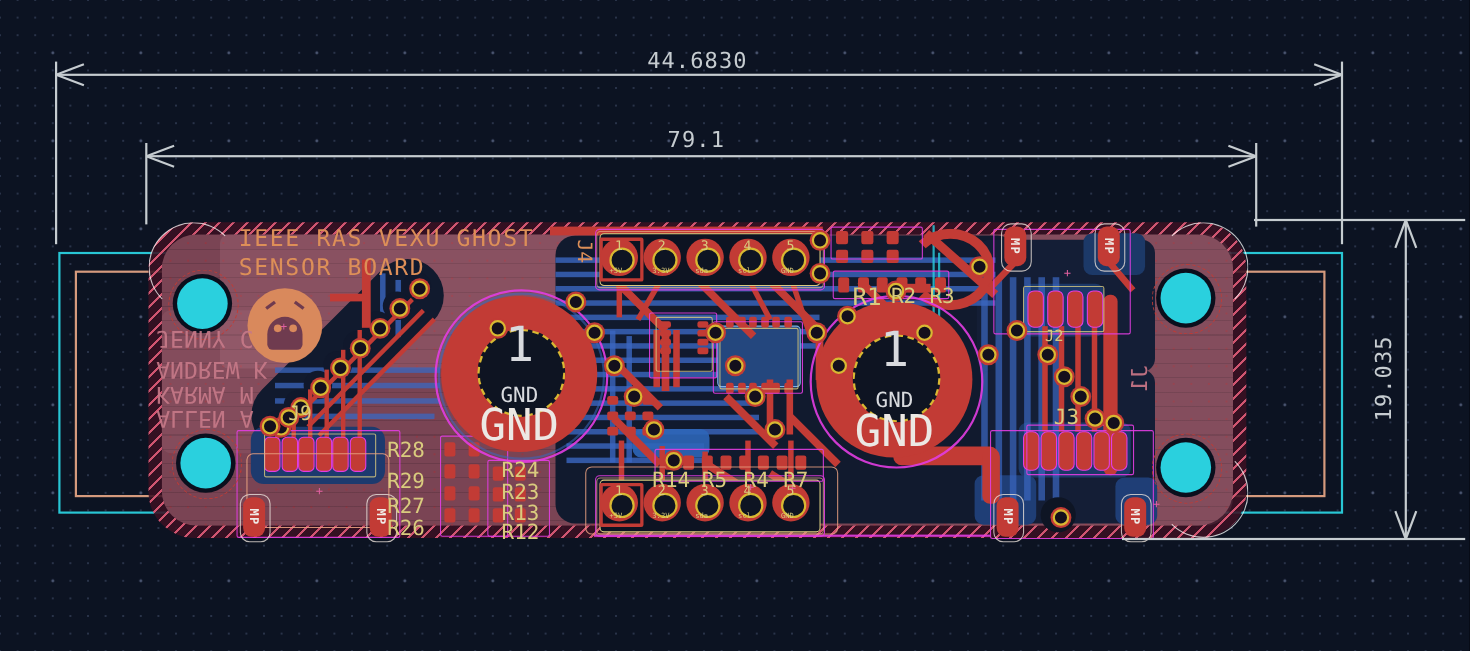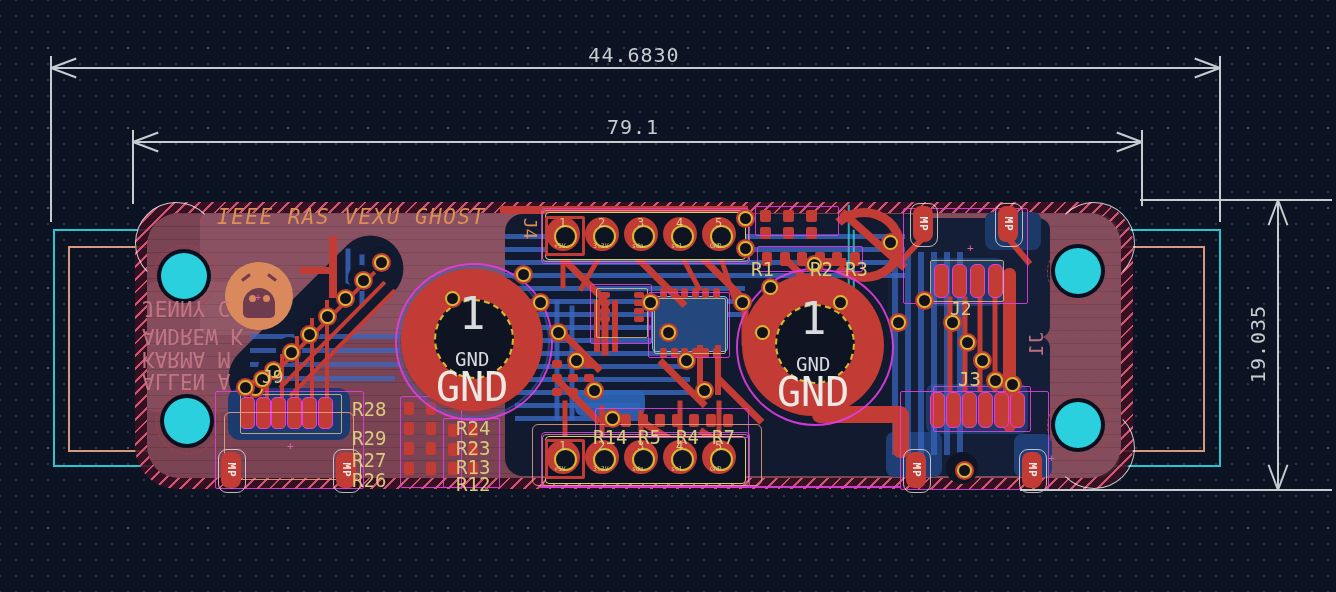--- a/index.html
+++ b/index.html
@@ -19,21 +19,22 @@
 </style>
 </head>
 <body>
 
 <div id="canvas">
 
   <div class="abs dimtxt" style="left:572px;top:43px;width:124px;">44.6830</div>
   <div class="abs dimtxt" style="left:593px;top:115px;width:80px;">79.1</div>
   <div class="abs dimtxt" style="left:1203px;top:332px;width:110px;transform:rotate(-90deg);">19.035</div>
 
-  <div class="abs fabtxt" style="left:217px;top:205px;font-size:21px;letter-spacing:1.5px;z-index:40;font-style:italic;">IEEE RAS VEXU GHOST</div>
+  <div class="abs fabtxt" style="left:217px;top:205px;font-size:21px;letter-spacing:1.5px;z-index:40;">IEEE RAS VEXU GHOST</div>
+  <div class="abs fabtxt" style="left:217px;top:231px;font-size:21px;letter-spacing:1.5px;z-index:40;">SENSOR BOARD</div>
 <div class="abs" style="left: 51px; top: 67px; width: 1169px; height: 2px; background: rgb(198, 204, 208); opacity: 1; transform-origin: 0px 50%; transform: rotate(0deg); z-index: 30;"></div>
     <div class="abs" style="left: 51px; top: 67px; width: 27px; height: 2px; background: rgb(198, 204, 208); opacity: 1; transform-origin: 0px 50%; transform: rotate(20.6265deg); z-index: 30;"></div>
     <div class="abs" style="left: 51px; top: 67px; width: 27px; height: 2px; background: rgb(198, 204, 208); opacity: 1; transform-origin: 0px 50%; transform: rotate(-20.6265deg); z-index: 30;"></div>
     <div class="abs" style="left: 1220px; top: 67px; width: 27px; height: 2px; background: rgb(198, 204, 208); opacity: 1; transform-origin: 0px 50%; transform: rotate(-159.374deg); z-index: 30;"></div>
     <div class="abs" style="left: 1220px; top: 67px; width: 27px; height: 2px; background: rgb(198, 204, 208); opacity: 1; transform-origin: 0px 50%; transform: rotate(159.374deg); z-index: 30;"></div>
     <div class="abs" style="left: 51px; top: 55px; width: 166px; height: 2px; background: rgb(198, 204, 208); opacity: 1; transform-origin: 0px 50%; transform: rotate(90deg); z-index: 30;"></div>
     <div class="abs" style="left: 1220px; top: 55px; width: 166px; height: 2px; background: rgb(198, 204, 208); opacity: 1; transform-origin: 0px 50%; transform: rotate(90deg); z-index: 30;"></div>
     <div class="abs" style="left: 133px; top: 141px; width: 1009px; height: 2px; background: rgb(198, 204, 208); opacity: 1; transform-origin: 0px 50%; transform: rotate(0deg); z-index: 30;"></div>
     <div class="abs" style="left: 133px; top: 141px; width: 27px; height: 2px; background: rgb(198, 204, 208); opacity: 1; transform-origin: 0px 50%; transform: rotate(20.6265deg); z-index: 30;"></div>
     <div class="abs" style="left: 133px; top: 141px; width: 27px; height: 2px; background: rgb(198, 204, 208); opacity: 1; transform-origin: 0px 50%; transform: rotate(-20.6265deg); z-index: 30;"></div>
@@ -398,30 +399,30 @@
     <div class="abs" style="left: 268px; top: 272.5px; width: 10px; height: 3px; background: rgb(111, 59, 79); opacity: 1; transform-origin: 0px 50%; transform: rotate(36.8699deg); z-index: 32;"></div>
     <div class="abs" style="left: 255px; top: 292px; font-size: 10px; color: rgb(224, 96, 160); z-index: 33; letter-spacing: 0px; white-space: nowrap;">+</div>
     <div class="abs" style="left: 352px; top: 398px; font-size: 19px; color: rgb(217, 203, 126); z-index: 41; letter-spacing: 0px; white-space: nowrap;">R28</div>
     <div class="abs" style="left: 352px; top: 427px; font-size: 19px; color: rgb(217, 203, 126); z-index: 41; letter-spacing: 0px; white-space: nowrap;">R29</div>
     <div class="abs" style="left: 352px; top: 449px; font-size: 19px; color: rgb(217, 203, 126); z-index: 41; letter-spacing: 0px; white-space: nowrap;">R27</div>
     <div class="abs" style="left: 352px; top: 469px; font-size: 19px; color: rgb(217, 203, 126); z-index: 41; letter-spacing: 0px; white-space: nowrap;">R26</div>
     <div class="abs" style="left: 456px; top: 417px; font-size: 19px; color: rgb(217, 203, 126); z-index: 41; letter-spacing: 0px; white-space: nowrap;">R24</div>
     <div class="abs" style="left: 456px; top: 437px; font-size: 19px; color: rgb(217, 203, 126); z-index: 41; letter-spacing: 0px; white-space: nowrap;">R23</div>
     <div class="abs" style="left: 456px; top: 456px; font-size: 19px; color: rgb(217, 203, 126); z-index: 41; letter-spacing: 0px; white-space: nowrap;">R13</div>
     <div class="abs" style="left: 456px; top: 473px; font-size: 19px; color: rgb(217, 203, 126); z-index: 41; letter-spacing: 0px; white-space: nowrap;">R12</div>
-    <div class="abs" style="left: 751px; top: 258px; font-size: 19px; color: rgb(217, 203, 126); z-index: 41; letter-spacing: 0px; white-space: nowrap;">R1</div>
+    <div class="abs" style="left: 775px; top: 258px; font-size: 22px; color: rgb(217, 203, 126); z-index: 41; letter-spacing: 0px; white-space: nowrap;">R1</div>
     <div class="abs" style="left: 810px; top: 258px; font-size: 19px; color: rgb(217, 203, 126); z-index: 41; letter-spacing: 0px; white-space: nowrap;">R2</div>
     <div class="abs" style="left: 845px; top: 258px; font-size: 19px; color: rgb(217, 203, 126); z-index: 41; letter-spacing: 0px; white-space: nowrap;">R3</div>
     <div class="abs" style="left: 593px; top: 426px; font-size: 19px; color: rgb(217, 203, 126); z-index: 41; letter-spacing: 0px; white-space: nowrap;">R14</div>
     <div class="abs" style="left: 638px; top: 426px; font-size: 19px; color: rgb(217, 203, 126); z-index: 41; letter-spacing: 0px; white-space: nowrap;">R5</div>
     <div class="abs" style="left: 676px; top: 426px; font-size: 19px; color: rgb(217, 203, 126); z-index: 41; letter-spacing: 0px; white-space: nowrap;">R4</div>
     <div class="abs" style="left: 712px; top: 426px; font-size: 19px; color: rgb(217, 203, 126); z-index: 41; letter-spacing: 0px; white-space: nowrap;">R7</div>
     <div class="abs" style="left: 520px; top: 218px; font-size: 18px; color: rgb(221, 143, 88); z-index: 41; letter-spacing: 0px; transform: rotate(90deg); white-space: nowrap;">J4</div>
     <div class="abs" style="left: 262px; top: 366px; font-size: 18px; color: rgb(217, 203, 126); z-index: 41; letter-spacing: 0px; white-space: nowrap;">J9</div>
-    <div class="abs" style="left: 950px; top: 298px; font-size: 18px; color: rgb(217, 203, 126); z-index: 41; letter-spacing: 0px; white-space: nowrap;">J2</div>
+    <div class="abs" style="left: 950px; top: 298px; font-size: 14px; color: rgb(217, 203, 126); z-index: 41; letter-spacing: 0px; white-space: nowrap;">J2</div>
     <div class="abs" style="left: 958px; top: 368px; font-size: 19px; color: rgb(217, 203, 126); z-index: 41; letter-spacing: 0px; white-space: nowrap;">J3</div>
     <div class="abs" style="left: 1024px; top: 332px; font-size: 20px; color: rgb(188, 111, 128); z-index: 41; letter-spacing: 0px; transform: rotate(90deg) scaleY(-1); white-space: nowrap;">J1</div>
     <div class="abs" style="left: 142px; top: 296px; font-size: 21px; color: rgba(198, 120, 136, 0.92); z-index: 41; letter-spacing: 0px; transform: scaleY(-1); white-space: nowrap;">JENNY C</div>
     <div class="abs" style="left: 142px; top: 324px; font-size: 21px; color: rgba(198, 120, 136, 0.92); z-index: 41; letter-spacing: 0px; transform: scaleY(-1); white-space: nowrap;">ANDREW K</div>
     <div class="abs" style="left: 142px; top: 347px; font-size: 21px; color: rgba(198, 120, 136, 0.92); z-index: 41; letter-spacing: 0px; transform: scaleY(-1); white-space: nowrap;">KARMA M</div>
     <div class="abs" style="left: 142px; top: 369px; font-size: 21px; color: rgba(198, 120, 136, 0.92); z-index: 41; letter-spacing: 0px; transform: scaleY(-1); white-space: nowrap;">ALLEN A</div>
     <div class="abs" style="left: 287px; top: 440px; font-size: 11px; color: rgb(224, 96, 160); z-index: 33; letter-spacing: 0px; white-space: nowrap;">+</div>
     <div class="abs" style="left: 717px; top: 437px; font-size: 11px; color: rgb(224, 96, 160); z-index: 33; letter-spacing: 0px; white-space: nowrap;">+</div>
     <div class="abs" style="left: 967px; top: 242px; font-size: 11px; color: rgb(224, 96, 160); z-index: 33; letter-spacing: 0px; white-space: nowrap;">+</div>
     <div class="abs" style="left: 1048px; top: 452px; font-size: 11px; color: rgb(224, 96, 160); z-index: 33; letter-spacing: 0px; white-space: nowrap;">+</div>

